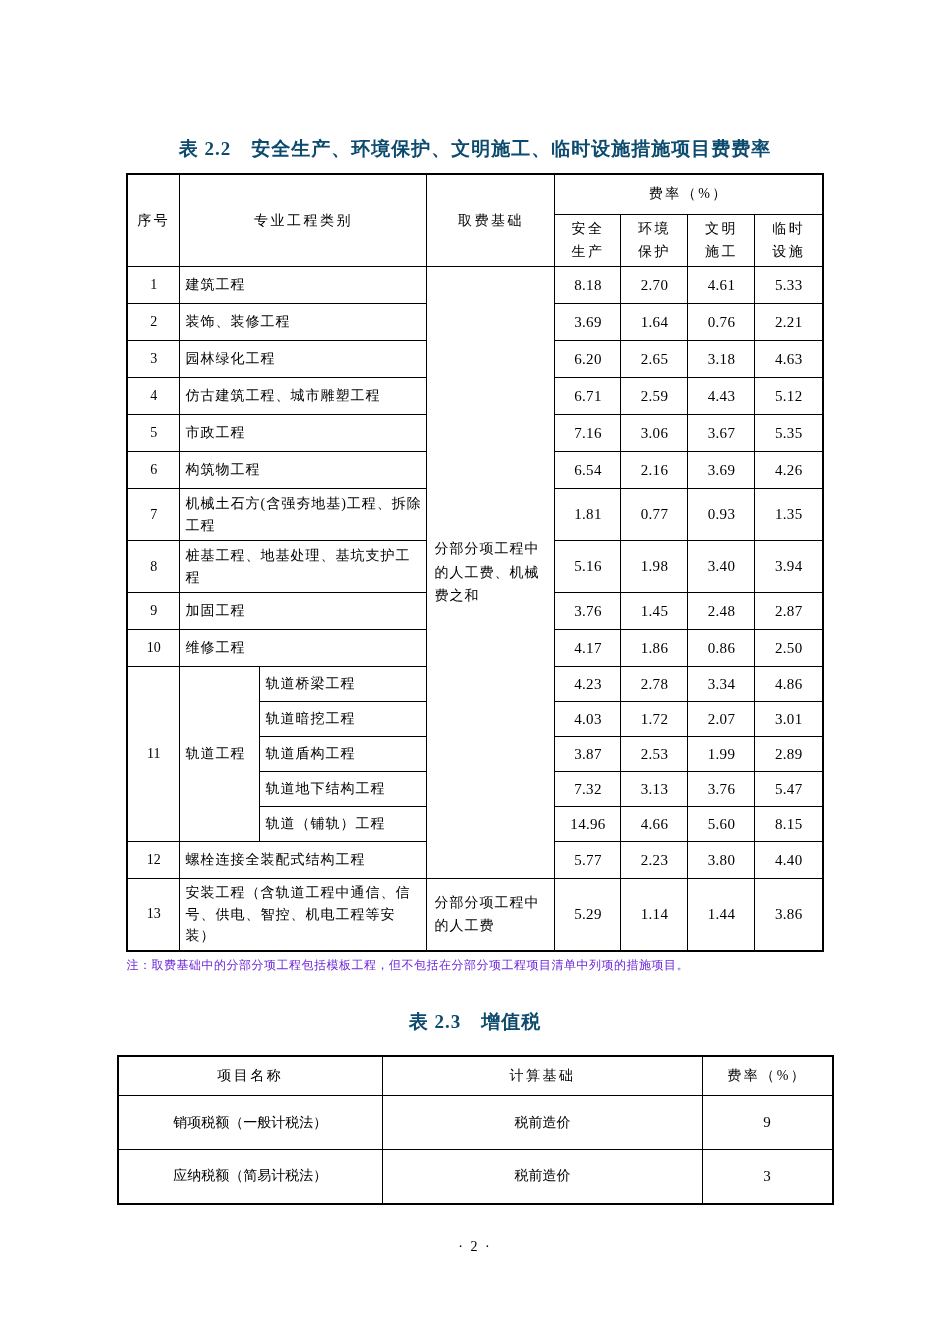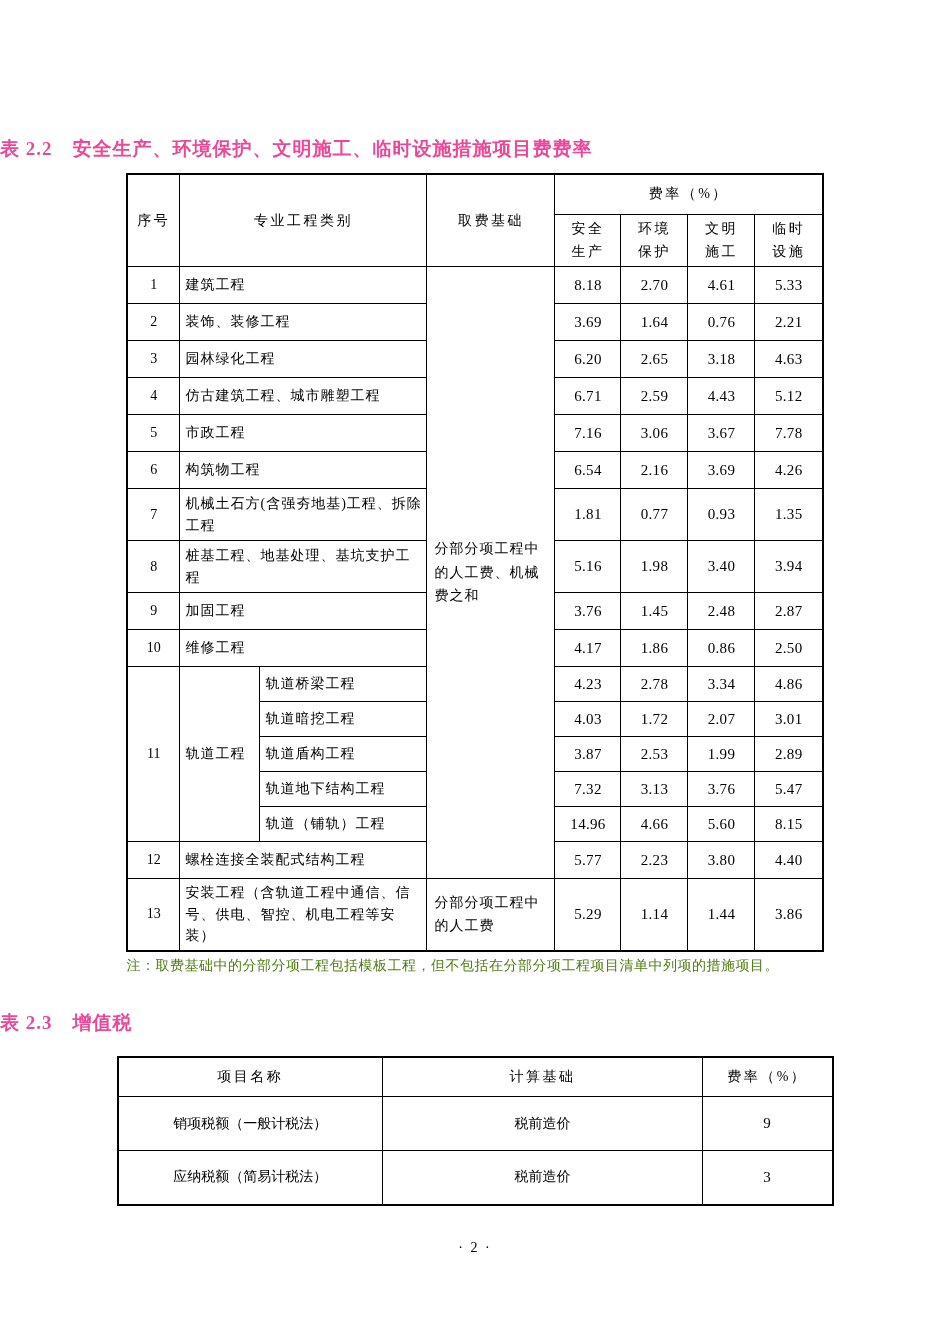--- a/index.html
+++ b/index.html
@@ -4,22 +4,22 @@
 <style>
   html,body{margin:0;padding:0;}
   body{
     width:950px;height:1343px;background:#ffffff;color:#111;
     font-family:"Liberation Serif","DejaVu Serif",serif;
   }
   .page{position:relative;width:950px;height:1343px;overflow:hidden;}
   .content{padding-top:136px;}
 
   .doc-title{
-    font-size:19px;font-weight:bold;text-align:left;
-    letter-spacing:1px;margin:0 0 11px 0;color:#ec4899;
+    font-size:19px;font-weight:bold;text-align:center;
+    letter-spacing:1px;margin:0 0 11px 0;color:#0c4a6e;
   }
 
   table{border-collapse:collapse;table-layout:fixed;margin:0 auto;background:#fff;}
   table.t22{width:697px;border:2px solid #000;}
   table.t23{width:715px;border:2px solid #000;}
   td{border:1px solid #000;padding:2px 4px;font-size:14px;color:#000;
      vertical-align:middle;overflow:hidden;}
 
   td.c{text-align:center;}
   td.num{text-align:center;font-size:15px;letter-spacing:0.3px;}
@@ -30,21 +30,21 @@
 
   tr.h40{height:40px;}
   tr.h52{height:52px;}
   tr.h37{height:37px;}
   tr.h35{height:35px;}
   tr.h72{height:72px;}
   tr.h46{height:40px;}
   tr.h54{height:54px;padding-left:12px;}
 
   .note{
-    width:697px;margin:5px auto 0 auto;font-size:14px;letter-spacing:0.5px;color:#4d7c0f;
+    width:697px;margin:5px auto 0 auto;font-size:12px;letter-spacing:0.5px;color:#6d28d9;
   }
 
   .title23{margin-top:35px;margin-bottom:20px;}
 
   .page-number{
     text-align:center;font-size:14px;margin-top:34px;letter-spacing:2px;color:#000;
   }
 </style>
 </head>
 <body>
@@ -115,21 +115,21 @@
           <td class="num">2.59</td>
           <td class="num">4.43</td>
           <td class="num">5.12</td>
         </tr>
         <tr class="h37">
           <td class="c">5</td>
           <td class="name" colspan="2">市政工程</td>
           <td class="num">7.16</td>
           <td class="num">3.06</td>
           <td class="num">3.67</td>
-          <td class="num">7.78</td>
+          <td class="num">5.35</td>
         </tr>
         <tr class="h37">
           <td class="c">6</td>
           <td class="name" colspan="2">构筑物工程</td>
           <td class="num">6.54</td>
           <td class="num">2.16</td>
           <td class="num">3.69</td>
           <td class="num">4.26</td>
         </tr>
         <tr class="h52">

